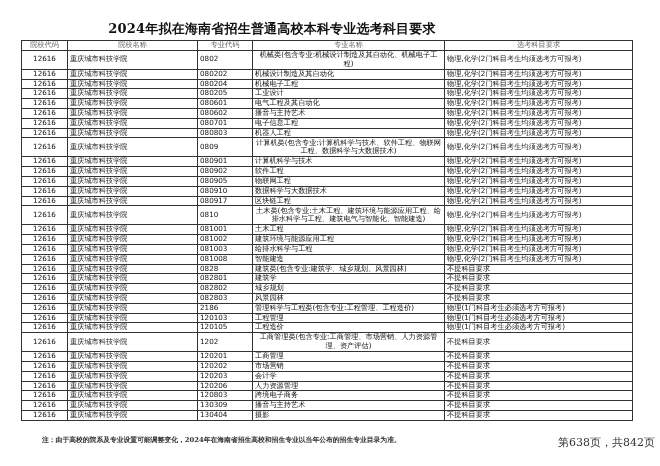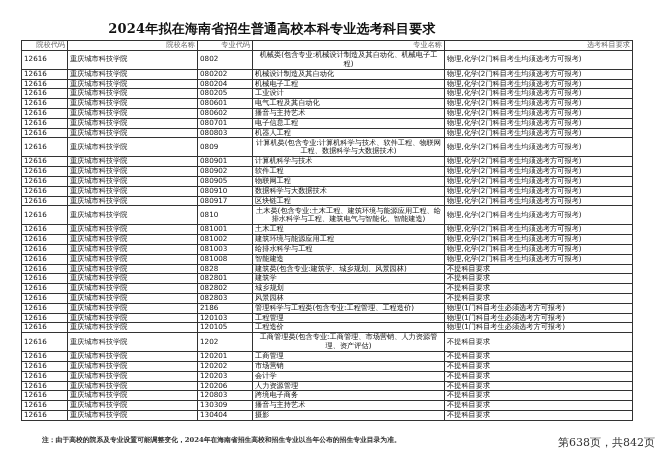--- a/index.html
+++ b/index.html
@@ -1,21 +1,21 @@
 <!DOCTYPE html>
 <html><head>
 <meta charset="utf-8">
 <style>
   html, body { margin: 0; padding: 0; background: #ffffff; }
   body { width: 660px; height: 466px; position: relative; overflow: hidden; font-family: "DejaVu Sans", sans-serif; color: #111; }
   .title { position: absolute; left: 0; width: 544px; top: 20px; text-align: center; font-family: "DejaVu Serif", serif; font-weight: bold; font-size: 13px; letter-spacing: 0.2px; color: #111; }
   table.grid { position: absolute; left: 21px; top: 40px; width: 611px; border-collapse: collapse; table-layout: fixed; border: 1.4px solid #222; }
   table.grid th, table.grid td { border: 1px solid #333; font-size: 7.2px; line-height: 8.8px; padding: 0 2px; height: 8.8px; overflow: hidden; white-space: nowrap; }
-  table.grid th { font-family: "DejaVu Serif", serif; font-weight: normal; color: #666; text-align: right; height: 8.5px; }
-  table.grid td.code { }
+  table.grid th { font-family: "DejaVu Serif", serif; font-weight: normal; color: #666; text-align: center; height: 8.5px; }
+  table.grid td.code { text-align: center; }
   table.grid td.wrap { white-space: normal; text-align: center; }
   col.c1 { width: 46px; } col.c2 { width: 130px; } col.c3 { width: 55px; } col.c4 { width: 192px; } col.c5 { width: 188px; }
   tr.tall td { height: 18px; }
   .footer { position: absolute; top: 435px; left: 42px; font-family: "DejaVu Serif", serif; font-size: 6.8px; color: #333; font-weight: bold; }
   .pager { position: absolute; top: 435px; left: 558px; font-family: "DejaVu Serif", serif; font-size: 11px; color: #333; }
 </style>
 </head>
 <body>
 
 <div class="title">2024年拟在海南省招生普通高校本科专业选考科目要求</div>

